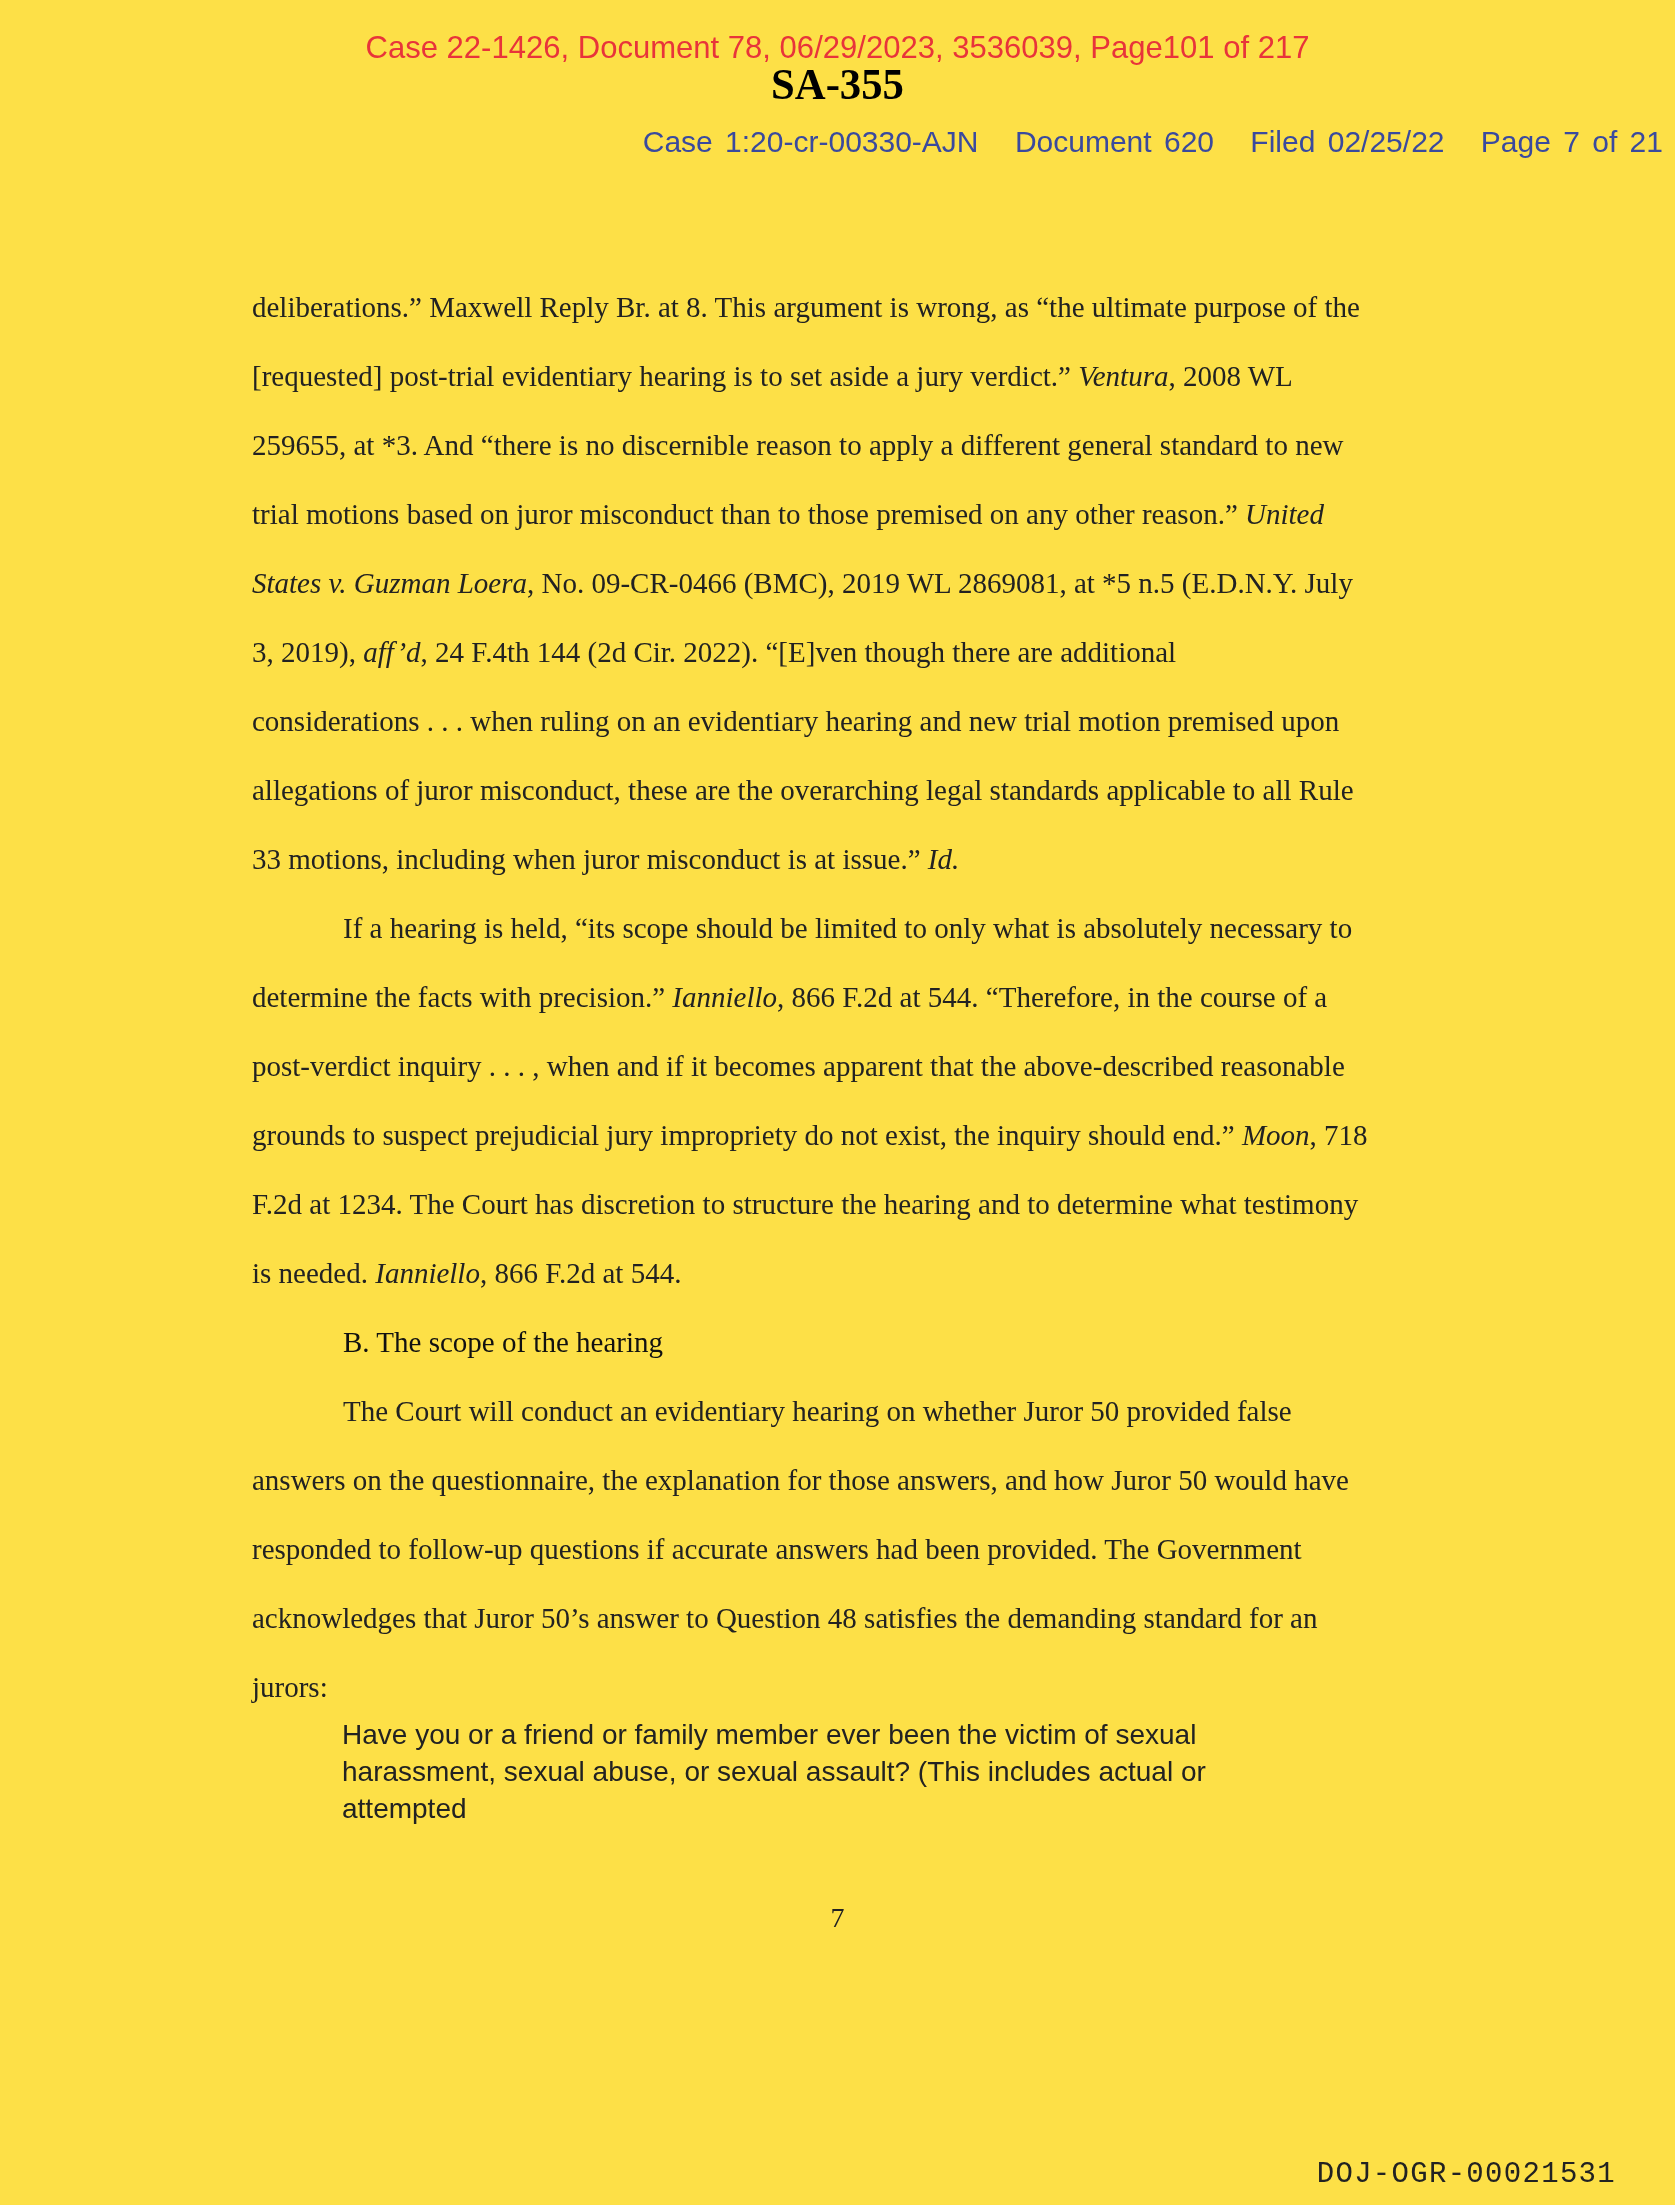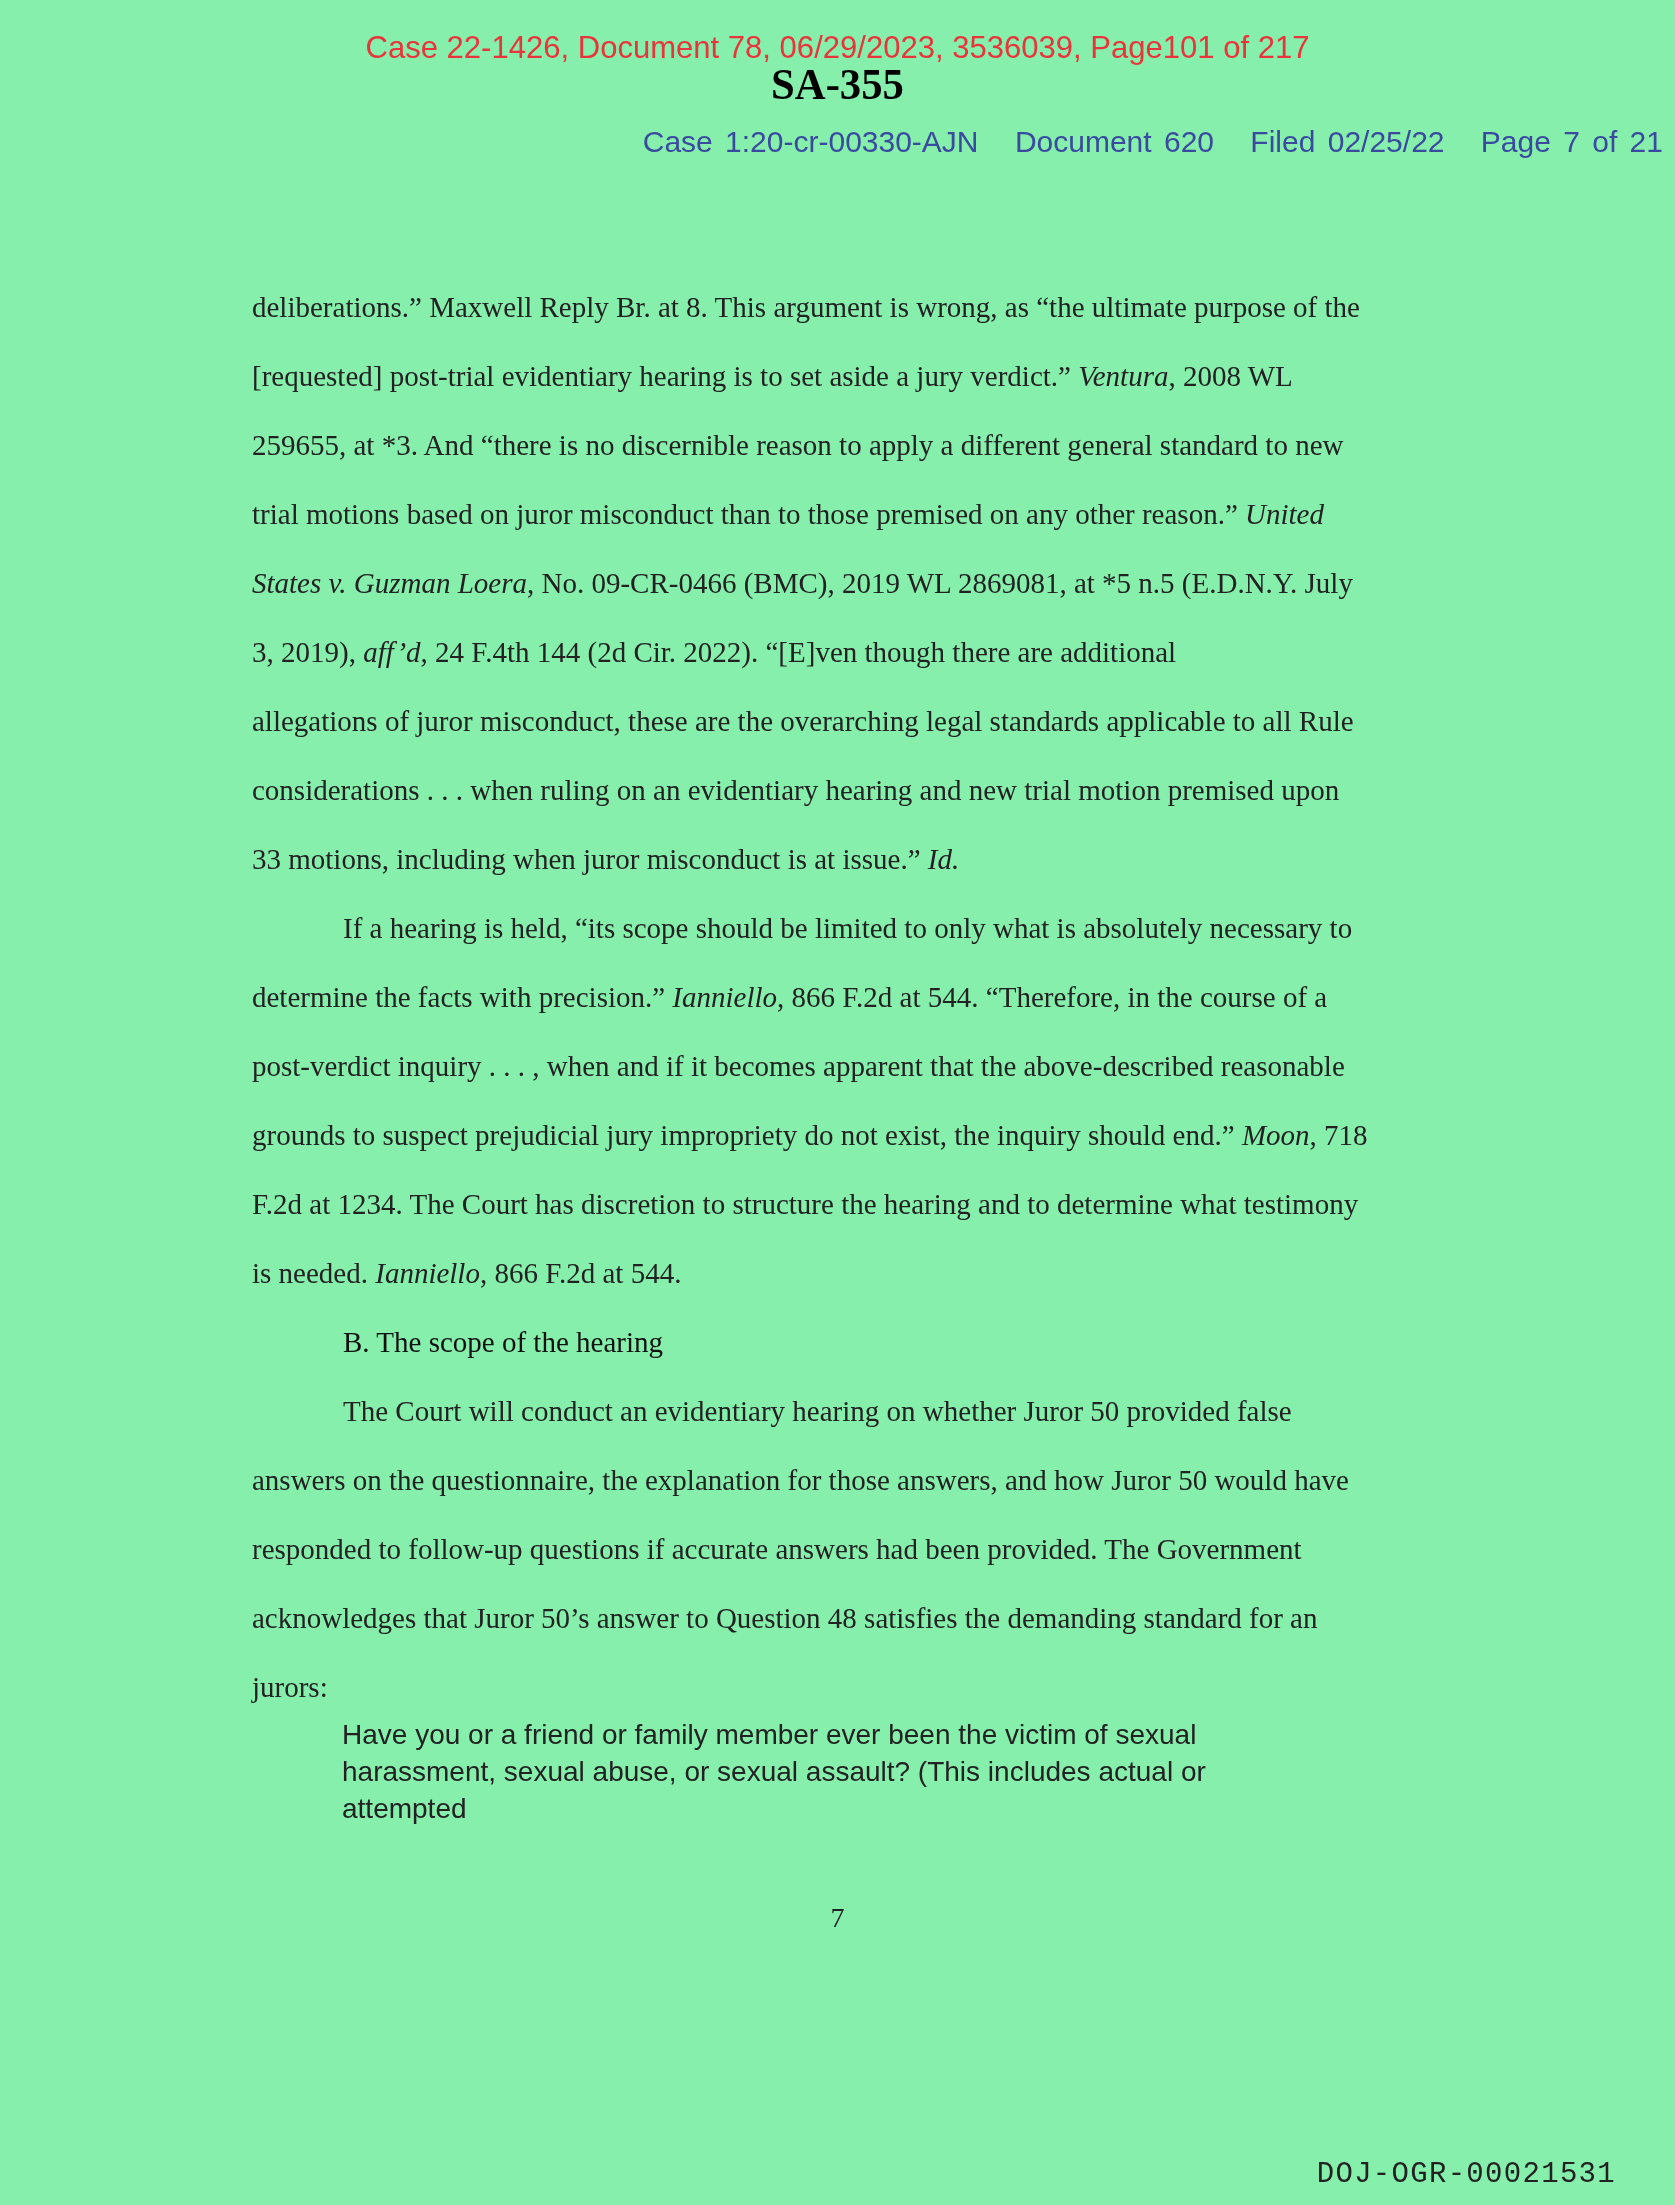--- a/index.html
+++ b/index.html
@@ -1,17 +1,17 @@
 <!DOCTYPE html>
 <html style="font-size:10.5px"><head>
   <meta charset="utf-8">
   <style>
     html, body { margin: 0; padding: 0; background: #ffffff; }
     body { width: 1675px; height: 2205px; position: relative; overflow: hidden; }
-    .page { position: absolute; left: 0; top: 0; width: 1675px; height: 2205px; background: #86efac; }
+    .page { position: absolute; left: 0; top: 0; width: 1675px; height: 2205px; background: #fde047; }
     .hdr-red {
       position: absolute; left: 0; width: 1675px; top: 29px; text-align: center;
       font-family: "Liberation Sans", sans-serif; font-size: 32px; color: #e8343a;
       letter-spacing: 0px; transform: scaleX(0.97);
     }
     .hdr-sa {
       position: absolute; left: 0; width: 1675px; top: 58px; text-align: center;
       font-family: "Liberation Serif", serif; font-weight: bold; font-size: 45px; color: #000;
       transform: scaleX(0.95);
     }
@@ -58,22 +58,22 @@
   </div>
 
   <div class="body">
     <div>
       <div class="line">deliberations.”  Maxwell Reply Br. at 8.  This argument is wrong, as “the ultimate purpose of the</div>
       <div class="line"><span>[requested] post-trial evidentiary hearing is to set aside a jury verdict.”  </span><i>Ventura</i><span>, 2008 WL</span></div>
       <div class="line">259655, at *3.  And “there is no discernible reason to apply a different general standard to new</div>
       <div class="line"><span>trial motions based on juror misconduct than to those premised on any other reason.”  </span><i>United</i></div>
       <div class="line"><i>States v. Guzman Loera</i><span>, No. 09-CR-0466 (BMC), 2019 WL 2869081, at *5 n.5 (E.D.N.Y. July</span></div>
       <div class="line"><span>3, 2019), </span><i>aff’d</i><span>, 24 F.4th 144 (2d Cir. 2022).  “[E]ven though there are additional</span></div>
+      <div class="line">considerations . . . when ruling on an evidentiary hearing and new trial motion premised upon</div>
       <div class="line">allegations of juror misconduct, these are the overarching legal standards applicable to all Rule</div>
-      <div class="line">considerations . . . when ruling on an evidentiary hearing and new trial motion premised upon</div>
       <div class="line"><span>33 motions, including when juror misconduct is at issue.”  </span><i>Id.</i></div>
     </div>
 
     <div>
       <div class="line indent">If a hearing is held, “its scope should be limited to only what is absolutely necessary to</div>
       <div class="line"><span>determine the facts with precision.”  </span><i>Ianniello</i><span>, 866 F.2d at 544.  “Therefore, in the course of a</span></div>
       <div class="line">post-verdict inquiry . . . , when and if it becomes apparent that the above-described reasonable</div>
       <div class="line"><span>grounds to suspect prejudicial jury impropriety do not exist, the inquiry should end.”  </span><i>Moon</i><span>, 718</span></div>
       <div class="line">F.2d at 1234.  The Court has discretion to structure the hearing and to determine what testimony</div>
       <div class="line"><span>is needed.  </span><i>Ianniello</i><span>, 866 F.2d at 544.</span></div>

